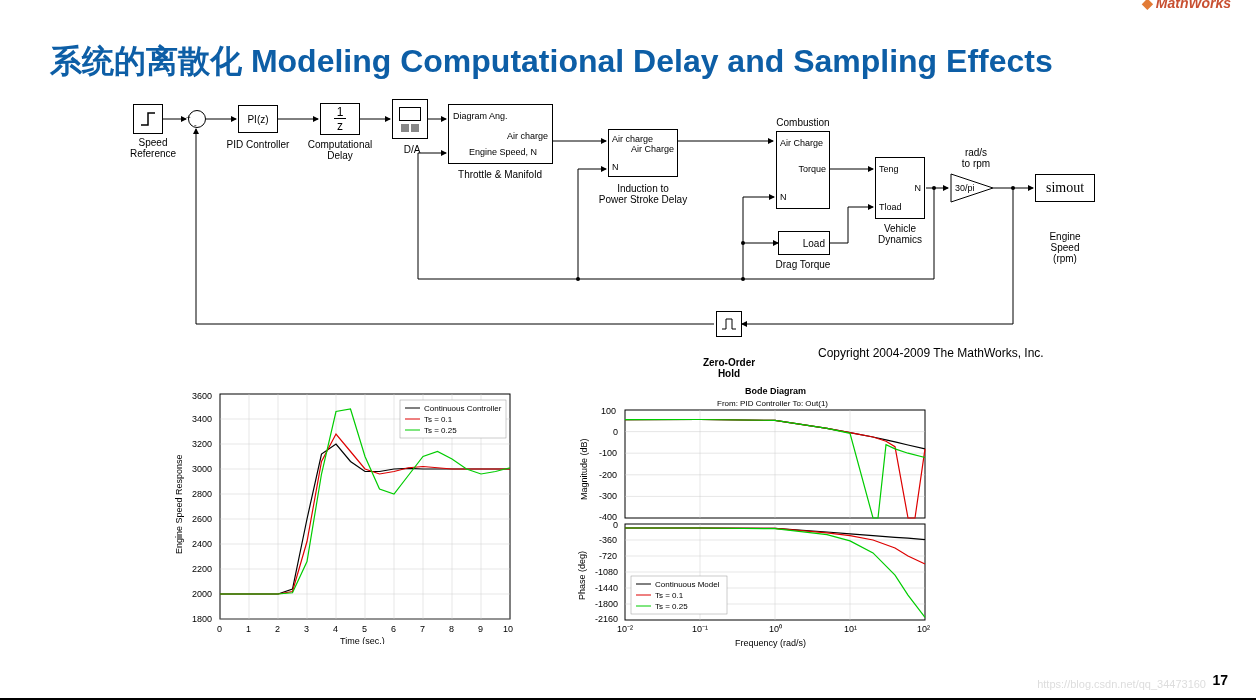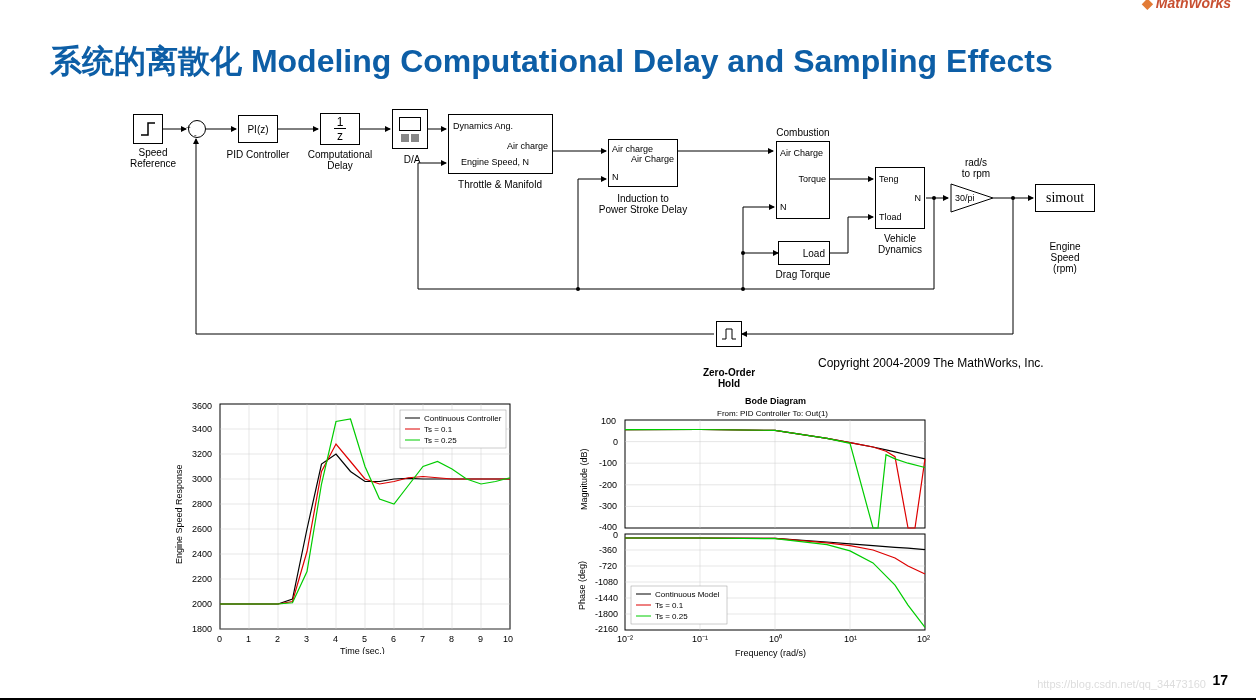--- a/index.html
+++ b/index.html
@@ -1,18 +1,18 @@
 <!DOCTYPE html>
 <html><head>
 <meta charset="utf-8">
 <style>
   * { box-sizing: border-box; margin: 0; padding: 0; }
   body { font-family: Arial, "Microsoft YaHei", sans-serif; background: #fff; width: 1256px; height: 700px; position: relative; overflow: hidden; }
   .slide { position: relative; width: 100%; height: 100%; padding: 10px 40px 36px 50px; }
-  .title { color: #0d5ea6; font-size: 32px; font-weight: bold; margin-top: 30px; margin-bottom: 15px; }
+  .title { color: #0d5ea6; font-size: 32px; font-weight: bold; margin-top: 30px; margin-bottom: 5px; }
   .logo { position: absolute; top: -5px; right: 25px; color: #c85032; font-style: italic; font-size: 14px; font-weight: bold; }
   .logo-icon { display:inline-block; font-style:normal; color:#e27b36; margin-right:3px; }
   .diagram { position: relative; width: 1030px; height: 290px; margin: 0 auto; font-size: 10px; }
   .block { position: absolute; border: 1px solid #000; background: #fff; text-align: center; display:flex; flex-direction:column; align-items:center; justify-content:center; }
   .label { position: absolute; font-size: 10px; text-align:center; width: 100px; }
   .sum { position:absolute; width:18px; height:18px; border:1px solid #000; border-radius:50%; background:#fff; }
   .port { position:absolute; font-size:9px; }
   .charts-row { display:flex; gap: 40px; margin-top: 5px; margin-left:120px;}
   .chart-cell { position:relative; }
   .chart-grid { stroke:#ccc; stroke-width:0.5; }
@@ -104,23 +104,23 @@
     <div class="block" style="left:274px; top:10px; width:36px; height:40px;">
       <div style="width:22px;height:14px;border:1px solid #000;margin-bottom:3px;"></div>
       <div style="display:flex;gap:2px;">
           <div style="width:8px;height:8px;background:#888;"></div>
           <div style="width:8px;height:8px;background:#888;"></div>
         </div>
     </div>
     <div class="label" style="left:244px; top:55px;">D/A</div>
 
     <div class="block" style="left:330px; top:15px; width:105px; height:60px; justify-content:flex-start; align-items:flex-start; padding:4px;">
-      <span class="port" style="left:4px;top:6px;">Dynamics Ang.</span>
+      <span class="port" style="left:4px;top:6px;">Diagram Ang.</span>
       <span class="port" style="right:4px;top:26px;">Air charge</span>
-      <span class="port" style="left:12px;top:42px;">Engine Speed, N</span>
+      <span class="port" style="left:20px;top:42px;">Engine Speed, N</span>
     </div>
     <div class="label" style="left:332px; top:80px;">Throttle &amp; Manifold</div>
 
     <div class="block" style="left:490px; top:40px; width:70px; height:48px;">
       <span class="port" style="left:3px;top:4px;">Air charge</span>
       <span class="port" style="right:3px;top:14px;">Air Charge</span>
       <span class="port" style="left:3px;top:32px;">N</span>
     </div>
     <div class="label" style="left:475px; top:94px; white-space:pre-line;">Induction to
 Power Stroke Delay</div>

